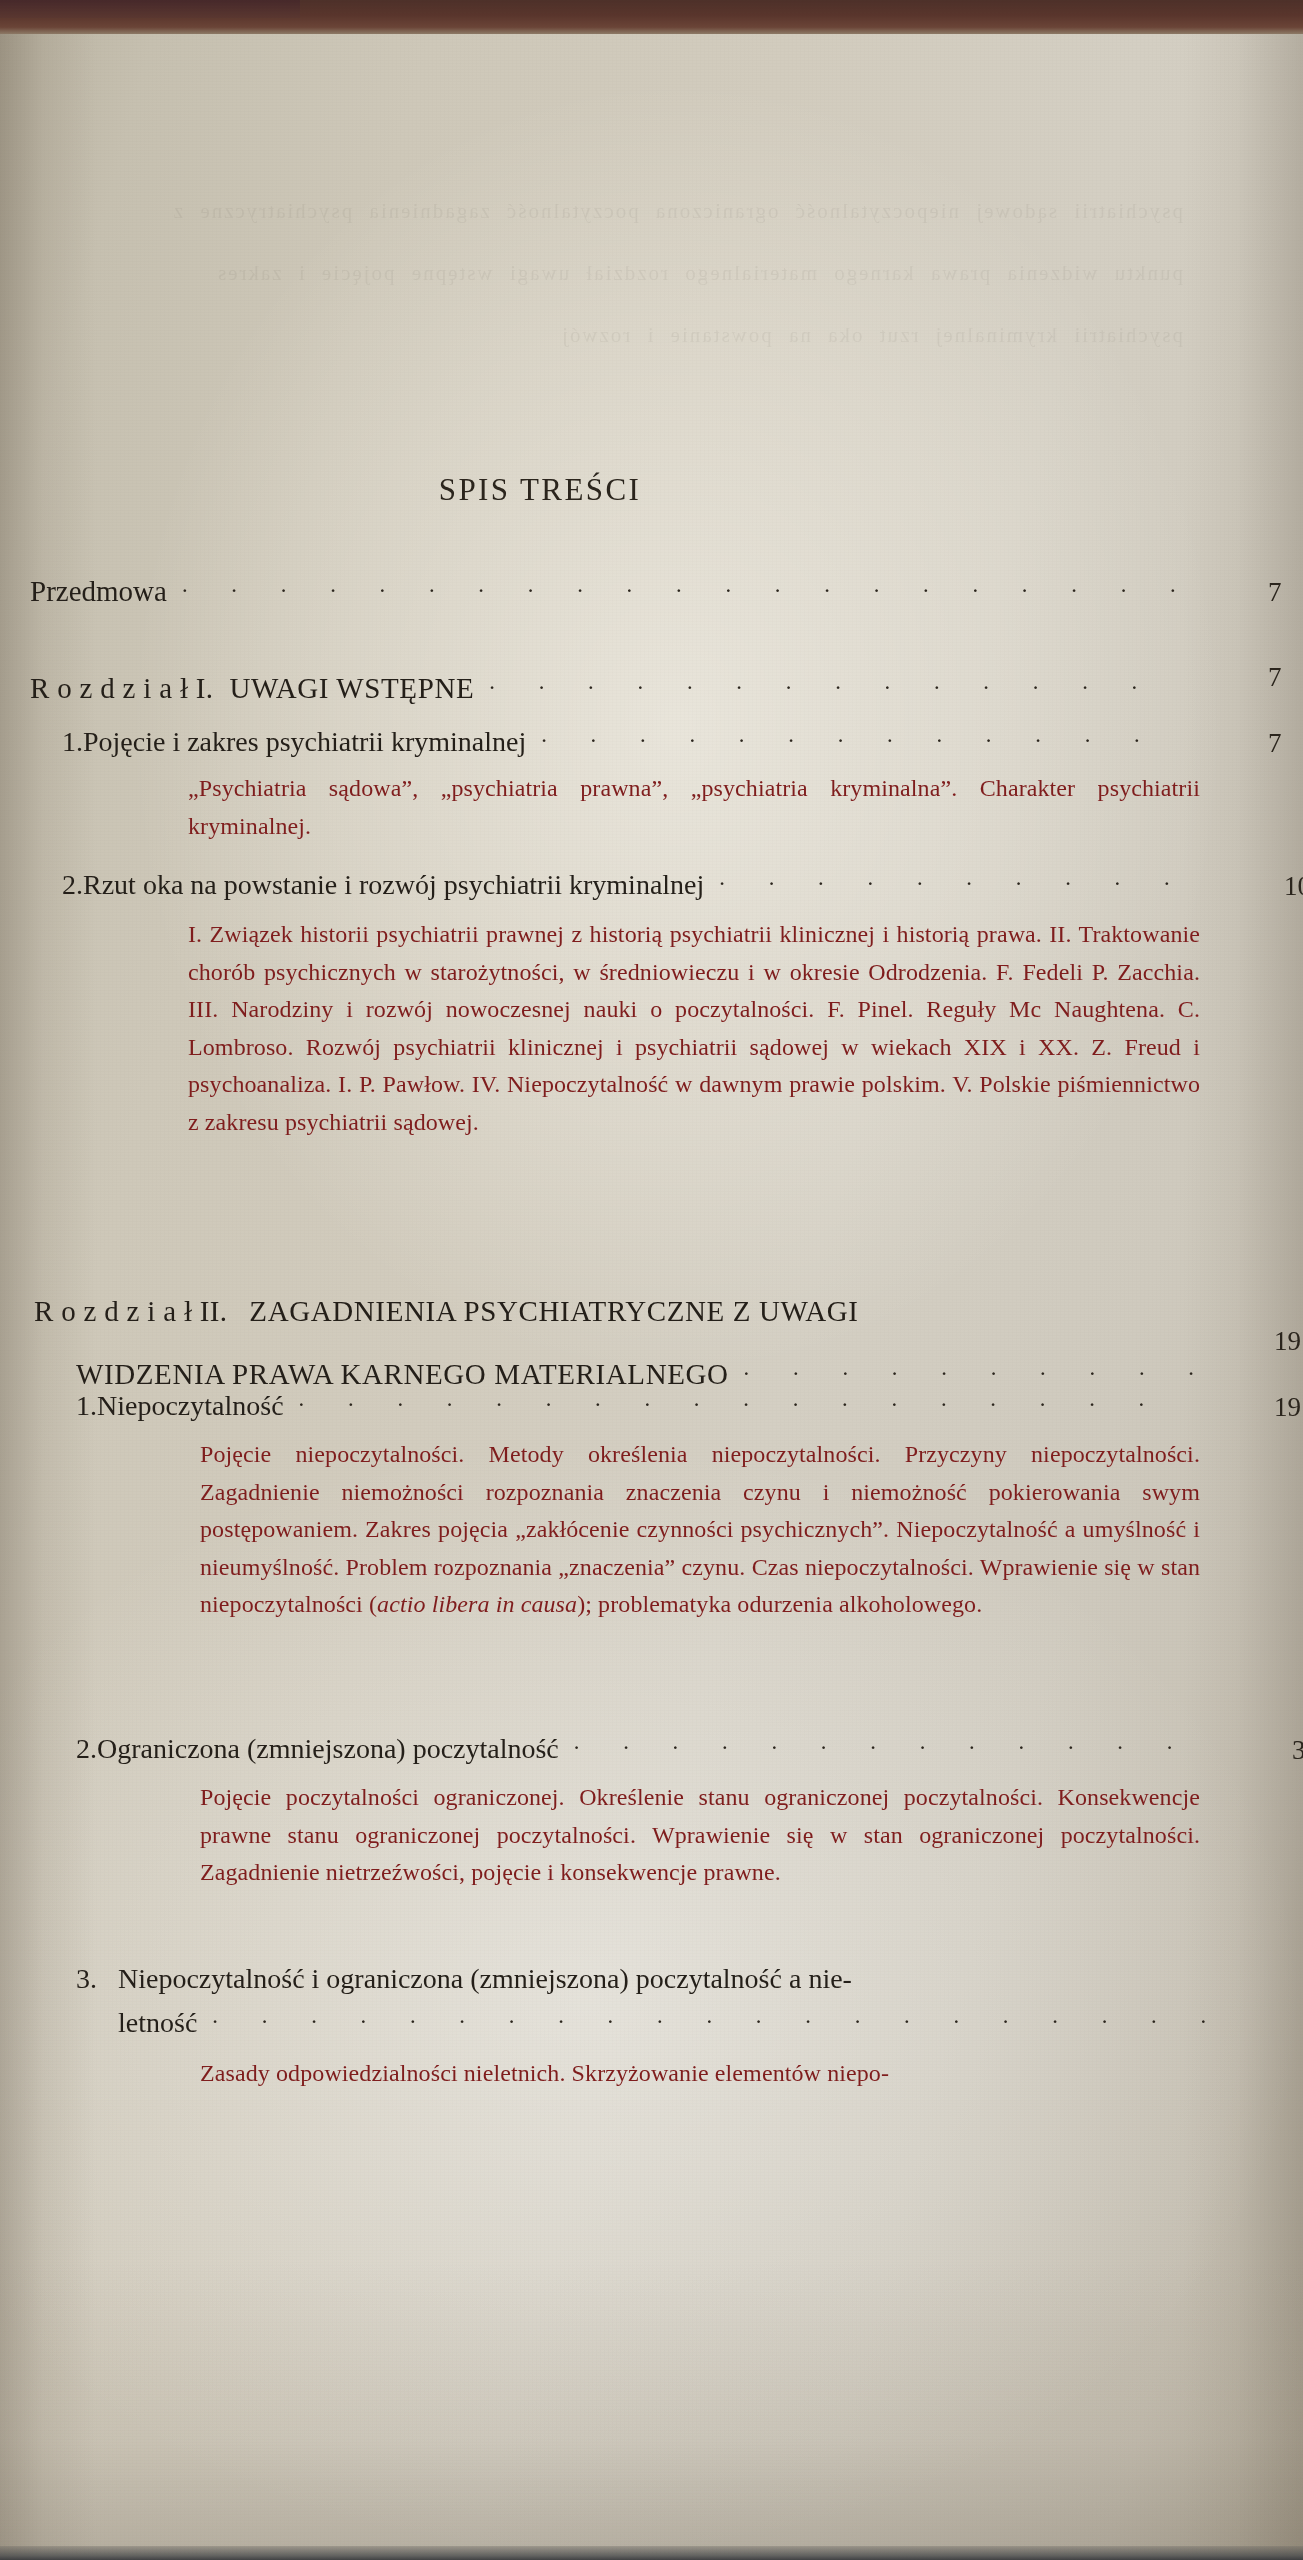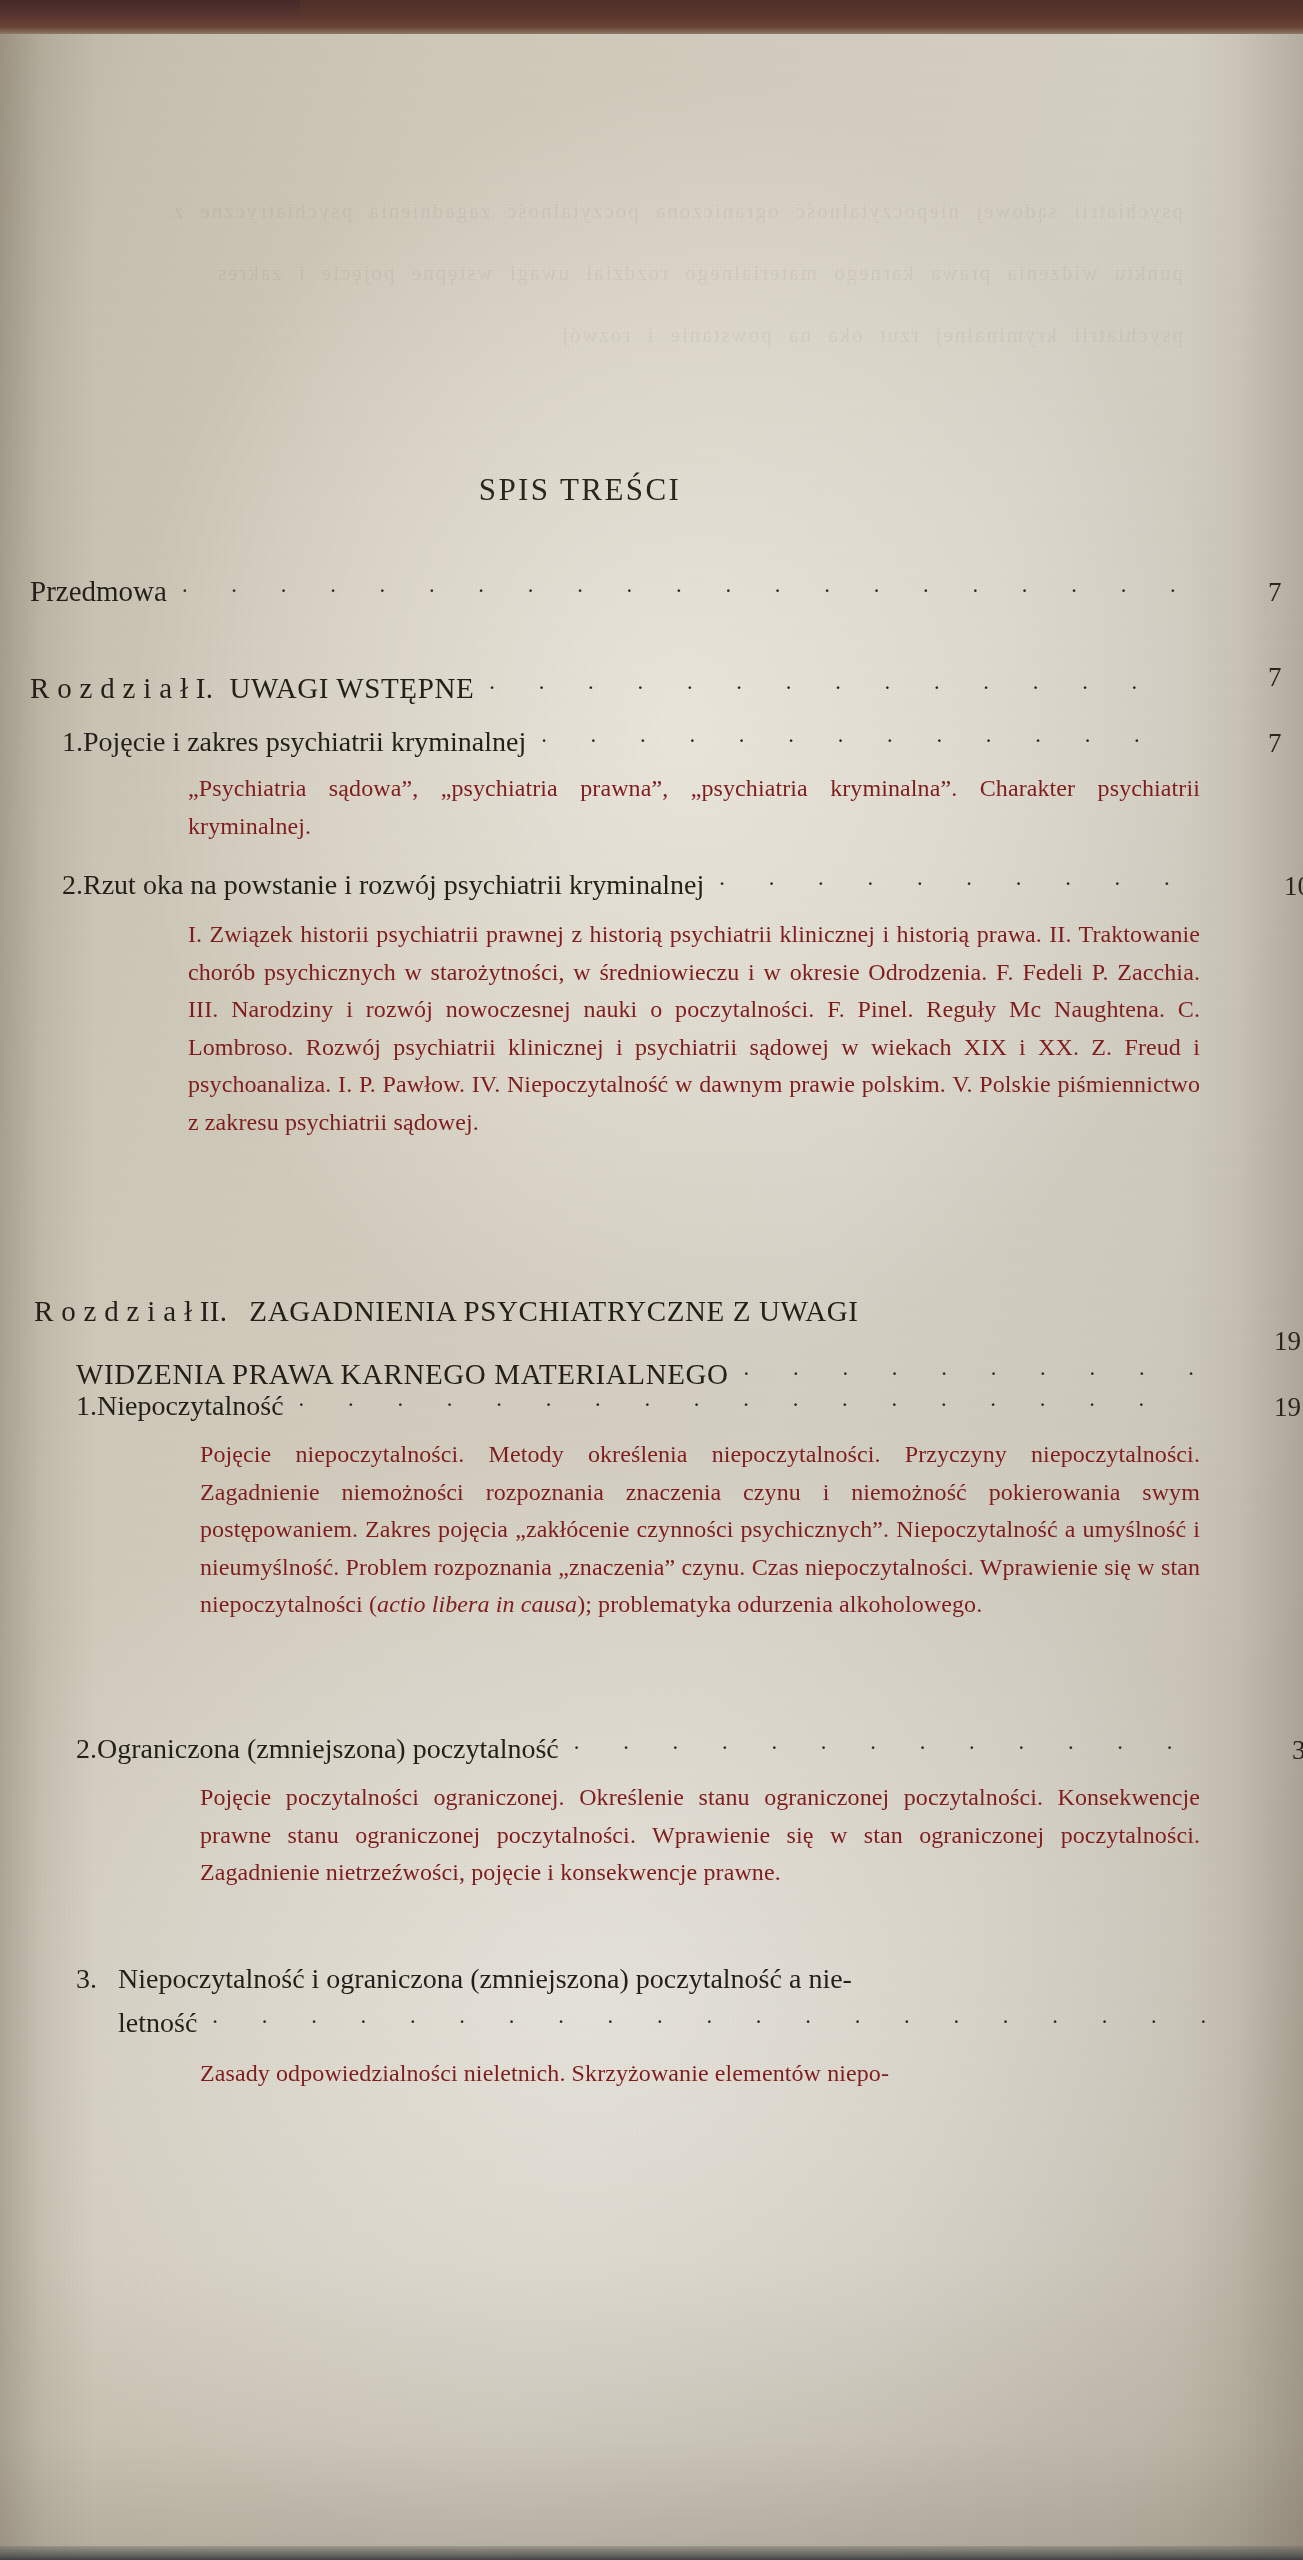--- a/index.html
+++ b/index.html
@@ -111,21 +111,20 @@
   }
 
   .toc-title {
     position: absolute;
     left: 0; top: 472px;
     width: 1080px;
     text-align: center;
     font-size: 31px;
     letter-spacing: 2.4px;
     color: #2b251d;
-    margin-left: 40px;
   }
 
   .entry { position: absolute; }
 
   
   .row {
     display: flex;
     align-items: baseline;
     width: 100%;
   }

